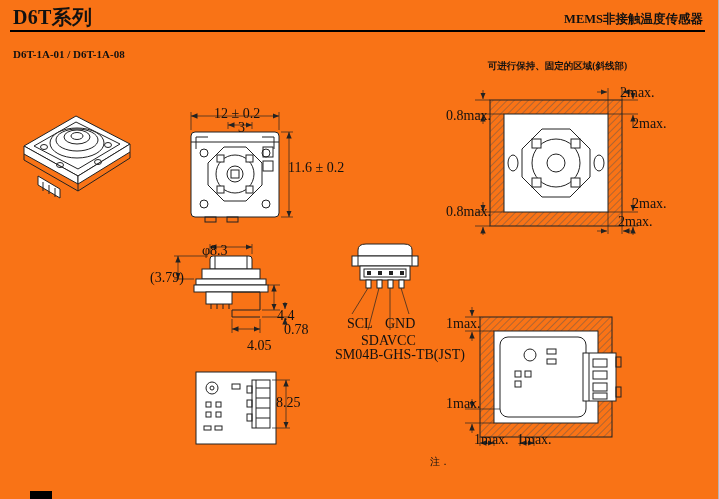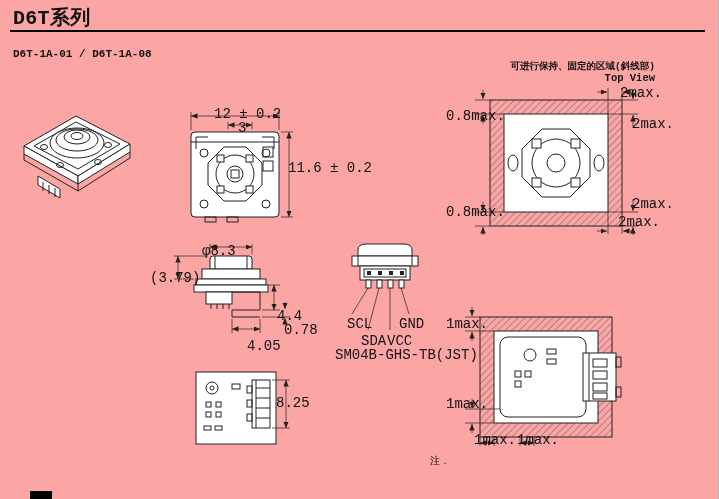--- a/index.html
+++ b/index.html
@@ -1,26 +1,26 @@
 <!DOCTYPE html>
 <html><head>
 <meta charset="utf-8">
 <style>
   *{margin:0;padding:0;box-sizing:border-box}
   html,body{background:#fff}
-  .page{position:relative;width:719px;height:499px;background:#fca5a5;overflow:hidden;
-        font-family:Liberation Mono, monospace;color:#111;
+  .page{position:relative;width:719px;height:499px;background:#f97316;overflow:hidden;
+        font-family:Liberation Serif, serif;color:#111;
         border-right:1px solid #b5b5b5}
   .hdr-title{position:absolute;left:13px;top:4px;font-size:20px;font-weight:bold;letter-spacing:.3px}
   .hdr-sub{position:absolute;right:15px;top:11px;font-size:12.5px;font-weight:bold}
   .hdr-rule{position:absolute;left:10px;right:13px;top:30px;border-top:2px solid #000;height:0}
   .model{position:absolute;left:13px;top:48px;font-size:11px;font-weight:bold}
   .dwg{position:absolute}
   .dim{position:absolute;font-size:14px;white-space:nowrap;color:#111}
-  .cap{position:absolute;text-align:right;font-weight:bold}
+  .cap{position:absolute;text-align:center;font-weight:bold}
   .cap.sm{font-size:9.5px}
   .cap.md{font-size:10.5px}
   .note{position:absolute;left:430px;top:455px;font-size:10px;display:flex;line-height:1.3}
   .note .pfx{margin-right:7px;white-space:nowrap}
   .note .txt{width:202px}
   .footer-block{position:absolute;left:30px;top:491px;width:22px;height:8px;background:#000}
   svg .ln{fill:none;stroke:#222;stroke-width:1}
   svg .wh{fill:#fff;stroke:#222;stroke-width:1}
   svg .blk{fill:#222;stroke:none}
   svg .dl{fill:none;stroke:#222;stroke-width:.7}
@@ -38,20 +38,21 @@
       <marker id="arrS" markerWidth="7" markerHeight="6" refX="6.5" refY="3" orient="auto-start-reverse" markerUnits="userSpaceOnUse">
         <path d="M0,0.3 L6.5,3 L0,5.7 z" fill="#222"></path>
       </marker>
       <pattern id="hat" patternUnits="userSpaceOnUse" width="5" height="5" patternTransform="rotate(45)">
         <line x1="0" y1="0" x2="0" y2="5" stroke="#555" stroke-width="0.9"></line>
       </pattern>
     </defs>
   </svg>
 
   <div class="hdr-title">D6T系列</div>
+  <div class="hdr-sub">MEMS非接触温度传感器</div>
   <div class="hdr-rule"></div>
   <div class="model">D6T-1A-01 / D6T-1A-08</div>
 
   <svg class="dwg" style="left:8px;top:92px" width="138" height="125" viewBox="0 0 138 125">
     <polygon class="wh" points="16,54 68,24 122,52 70,84"></polygon>
     <polygon class="wh" points="16,54 70,84 70,92 16,62"></polygon>
     <polygon class="wh" points="70,84 122,52 122,60 70,92"></polygon>
     <polygon class="ln" points="26,54 68,30 112,52 70,77"></polygon>
     <ellipse class="wh" cx="69" cy="51" rx="27" ry="15"></ellipse>
     <ellipse class="wh" cx="69" cy="48" rx="21" ry="11"></ellipse>
@@ -252,41 +253,40 @@
 
     <line class="dl" x1="35" y1="132" x2="35" y2="141"></line>
     <line class="dl" x1="49" y1="132" x2="49" y2="141"></line>
     <line class="dl" x1="35" y1="138" x2="49" y2="138" marker-start="url(#arrS)" marker-end="url(#arrE)"></line>
     <line class="dl" x1="75" y1="132" x2="75" y2="141"></line>
     <line class="dl" x1="89" y1="132" x2="89" y2="141"></line>
     <line class="dl" x1="75" y1="138" x2="89" y2="138" marker-start="url(#arrS)" marker-end="url(#arrE)"></line>
   </svg>
 
   <div class="cap sm" style="left:460px;top:60px;width:195px">可进行保持、固定的区域(斜线部)</div>
-  <div class="cap md" style="left:460px;top:72px;width:195px">Top View</div>
 
   <span class="dim" style="left:214px;top:106px">12 ± 0.2</span>
   <span class="dim" style="left:238px;top:120px">3</span>
   <span class="dim" style="left:288px;top:160px">11.6 ± 0.2</span>
 
   <span class="dim" style="left:620px;top:85px">2max.</span>
   <span class="dim" style="left:446px;top:108px">0.8max.</span>
   <span class="dim" style="left:632px;top:116px">2max.</span>
   <span class="dim" style="left:632px;top:196px">2max.</span>
   <span class="dim" style="left:446px;top:204px">0.8max.</span>
   <span class="dim" style="left:618px;top:214px">2max.</span>
 
   <span class="dim" style="left:202px;top:243px">φ8.3</span>
   <span class="dim" style="left:150px;top:270px">(3.79)</span>
   <span class="dim" style="left:277px;top:308px">4.4</span>
   <span class="dim" style="left:284px;top:322px">0.78</span>
   <span class="dim" style="left:247px;top:338px">4.05</span>
 
   <span class="dim" style="left:347px;top:316px">SCL</span>
-  <span class="dim" style="left:399px;top:316px">GND</span>
+  <span class="dim" style="left:385px;top:316px">GND</span>
   <span class="dim" style="left:361px;top:333px">SDA</span>
   <span class="dim" style="left:387px;top:333px">VCC</span>
   <span class="dim" style="left:335px;top:347px">SM04B-GHS-TB(JST)</span>
 
   <span class="dim" style="left:276px;top:395px">8.25</span>
 
   <span class="dim" style="left:446px;top:316px">1max.</span>
   <span class="dim" style="left:446px;top:396px">1max.</span>
   <span class="dim" style="left:474px;top:432px">1max.</span>
   <span class="dim" style="left:517px;top:432px">1max.</span>

